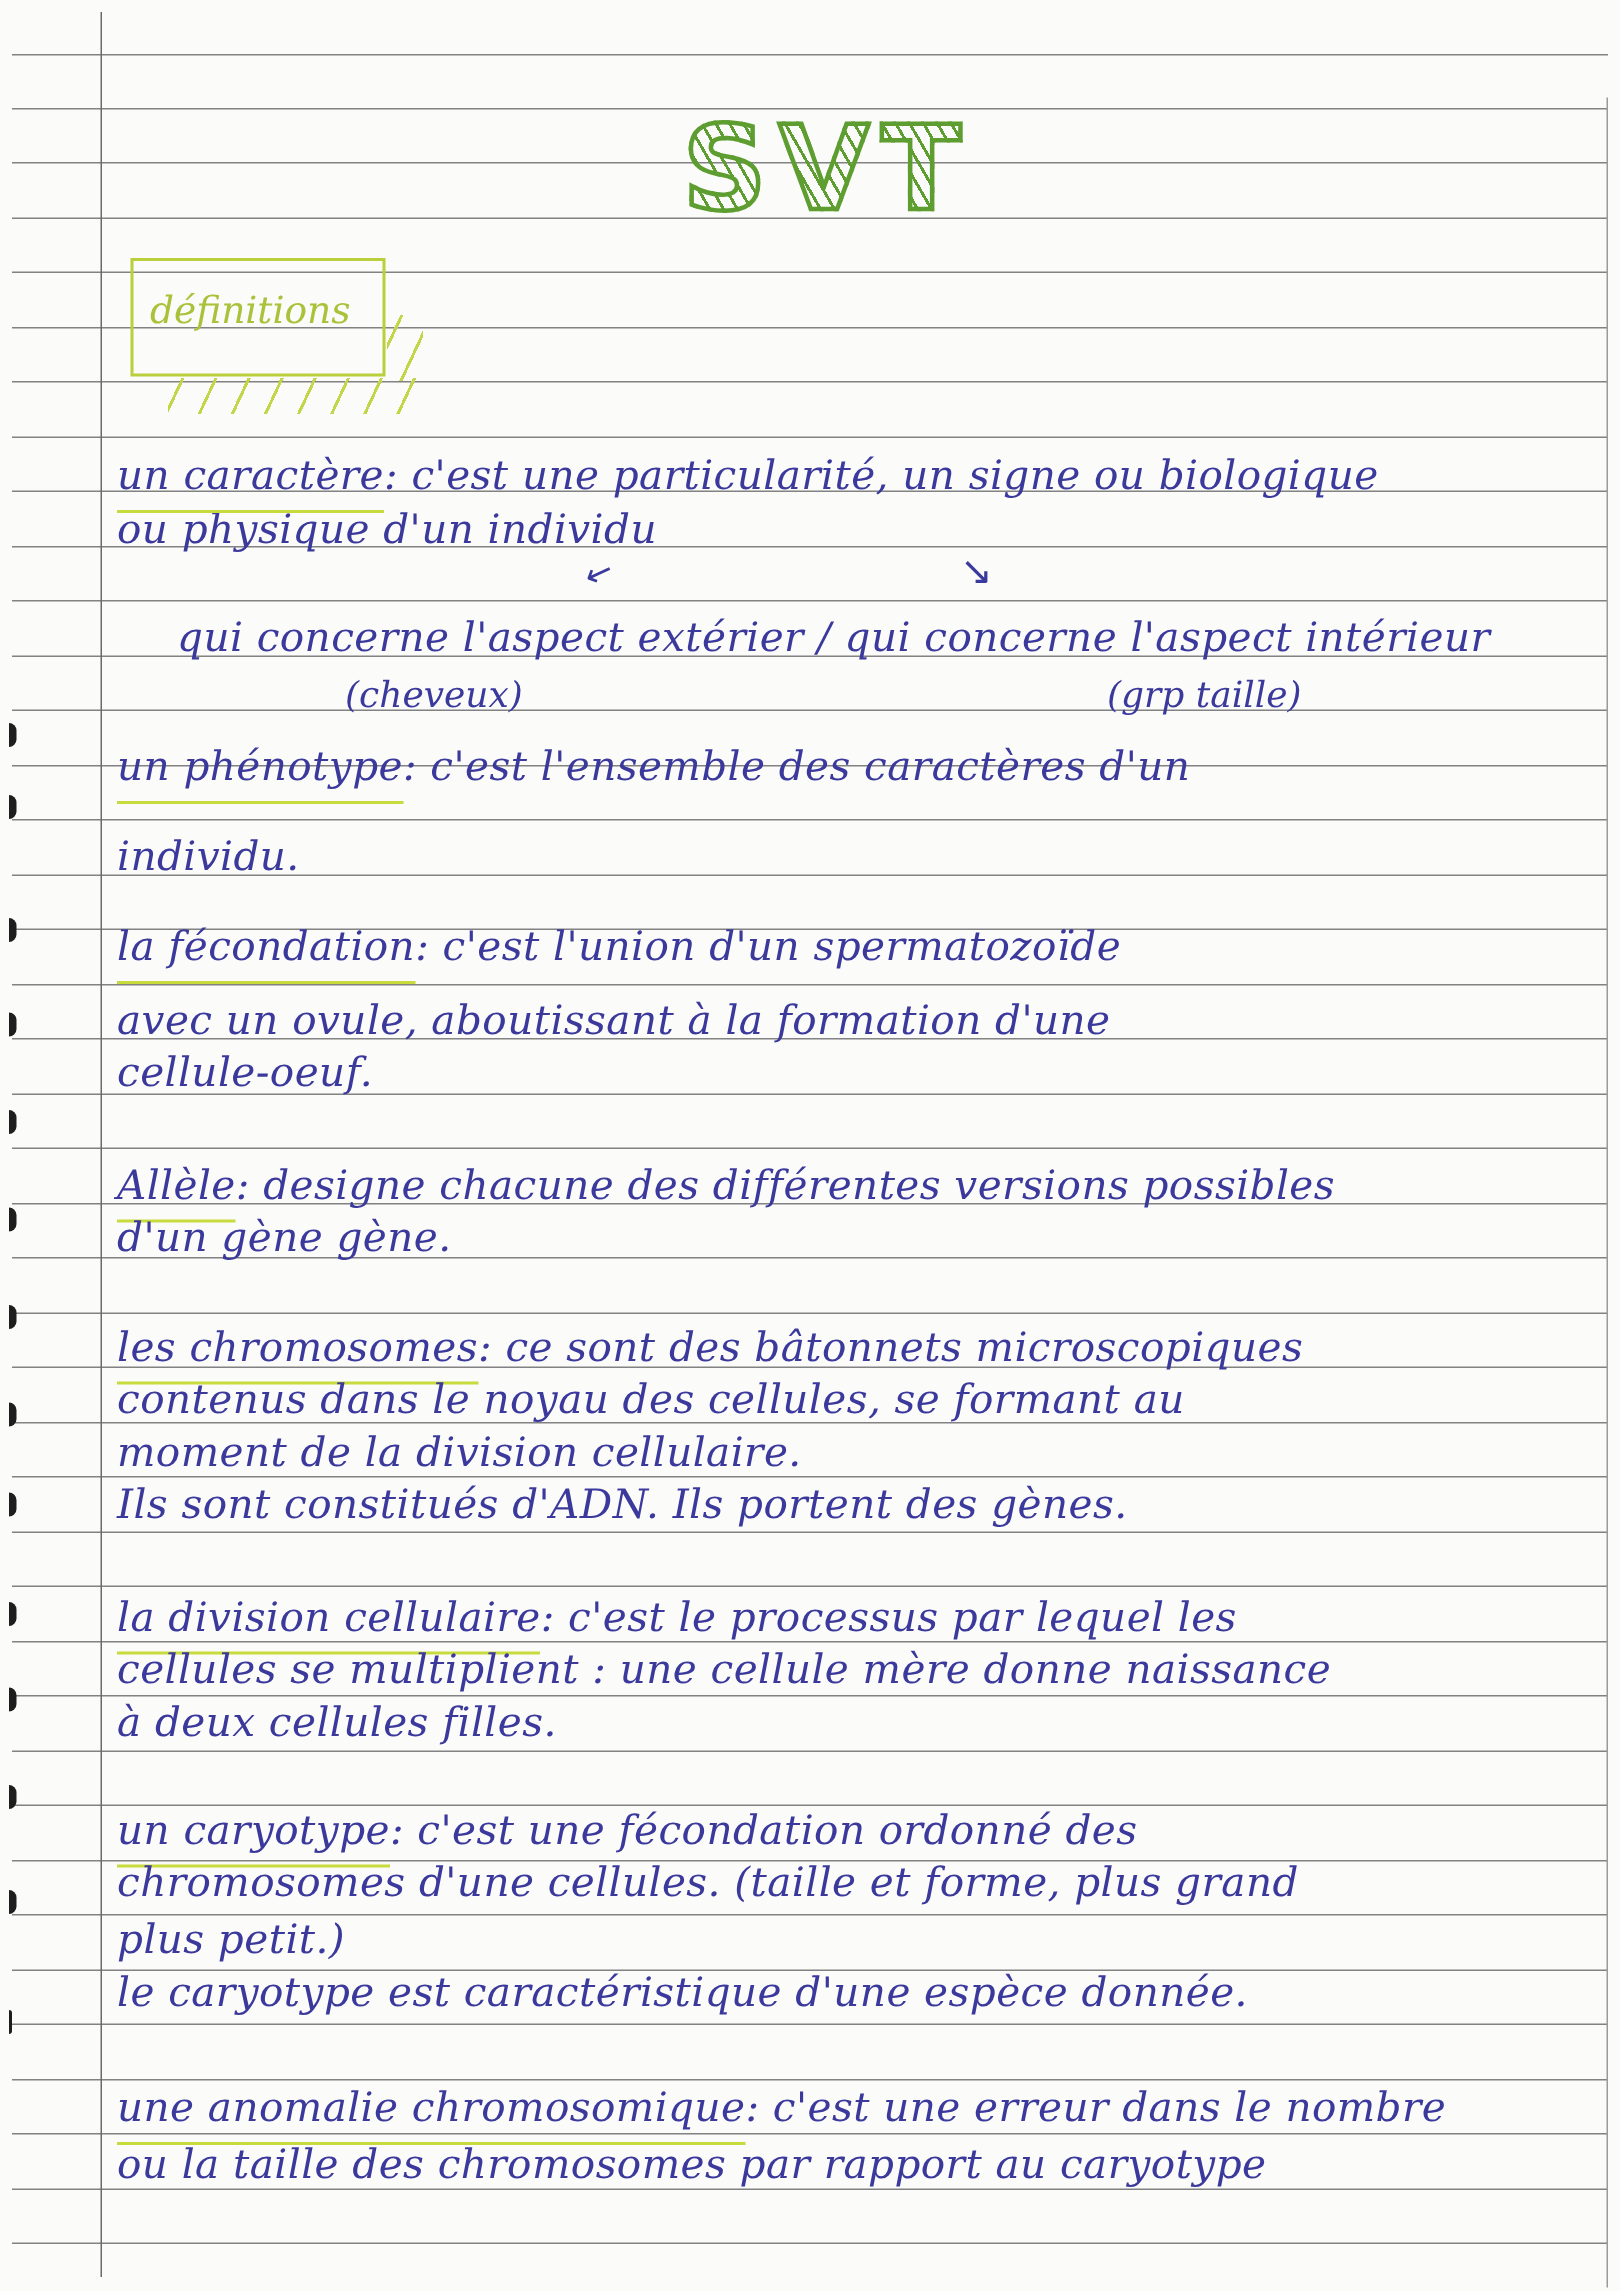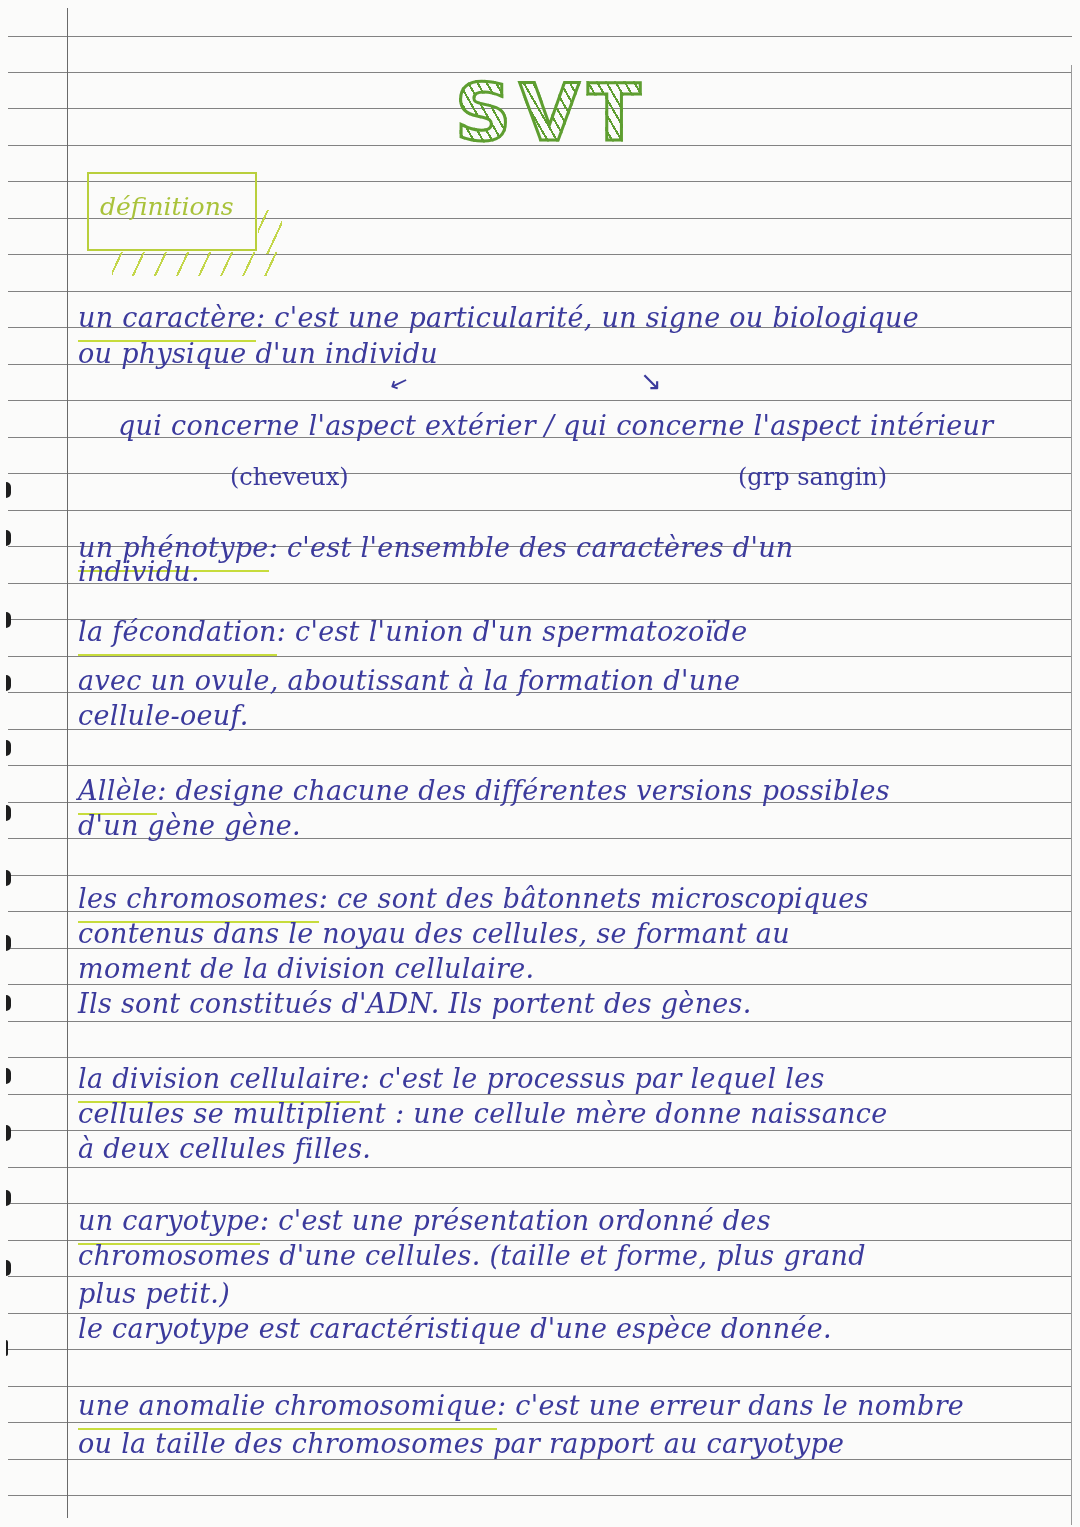--- a/index.html
+++ b/index.html
@@ -57,22 +57,22 @@
       font-family: "DejaVu Serif", serif; font-style: italic;
       font-size: 27px; color: #3b3a9c; letter-spacing: 0.3px;
     }
     .term { position: relative; }
     .term::after {
       content: ""; position: absolute; left: 0; right: 0; bottom: -9px;
       height: 2px; background: #c7dc3c;
     }
     .note {
       position: absolute; white-space: nowrap;
-      font-family: "DejaVu Serif", serif; 
-      font-size: 24px; color: #3b3a9c; margin-top: 14px;
+      font-family: "DejaVu Serif", serif; font-style: italic;
+      font-size: 24px; color: #3b3a9c;
     }
     .arrow {
       position: absolute; color: #3b3a9c; font-size: 22px;
     }
   </style>
 </head>
 <body>
 
 <div class="page">
 
@@ -153,23 +153,23 @@
   <div class="line-text" style="top:302px">
     <span class="term">un caractère</span><span>: c'est une particularité, un signe ou biologique</span>
   </div>
   <div class="arrow" style="left:390px; top:370px; transform:rotate(20deg)">↙</div>
   <div class="arrow" style="left:640px; top:366px; font-size:26px">↘</div>
   <div class="line-text" style="top:410px; left:118px">
     <span>qui concerne l'aspect extérier /</span>
     <span>qui concerne l'aspect intérieur</span>
   </div>
   <div class="note" style="left:230px; top:449px">(cheveux)</div>
-  <div class="note" style="left:738px; top:449px">(grp sangin)</div>
-
-  <div class="line-text" style="top:532px">
+  <div class="note" style="left:738px; top:449px">(grp taille)</div>
+
+  <div class="line-text" style="top:496px">
     <span class="term">un phénotype</span><span>: c'est l'ensemble des caractères d'un</span>
   </div>
   <div class="line-text" style="top:556px">
     <span>individu.</span>
   </div>
 
   <div class="line-text" style="top:616px">
     <span class="term">la fécondation</span><span>: c'est l'union d'un spermatozoïde</span>
   </div>
   <div class="line-text" style="top:665px">
@@ -203,21 +203,21 @@
     <span>Ils sont constitués d'ADN. Ils portent des gènes.</span>
   </div>
   <div class="line-text" style="top:1098px">
     <span>cellules se multiplient : une cellule mère donne naissance</span>
   </div>
   <div class="line-text" style="top:1133px">
     <span>à deux cellules filles.</span>
   </div>
 
   <div class="line-text" style="top:1205px">
-    <span class="term">un caryotype</span><span>: c'est une présentation ordonné des</span>
+    <span class="term">un caryotype</span><span>: c'est une fécondation ordonné des</span>
   </div>
   <div class="line-text" style="top:1240px">
     <span>chromosomes d'une cellules. (taille et forme, plus grand</span>
   </div>
   <div class="line-text" style="top:1278px">
     <span>plus petit.)</span>
   </div>
   <div class="line-text" style="top:1313px">
     <span>le caryotype est caractéristique d'une espèce donnée.</span>
   </div>

